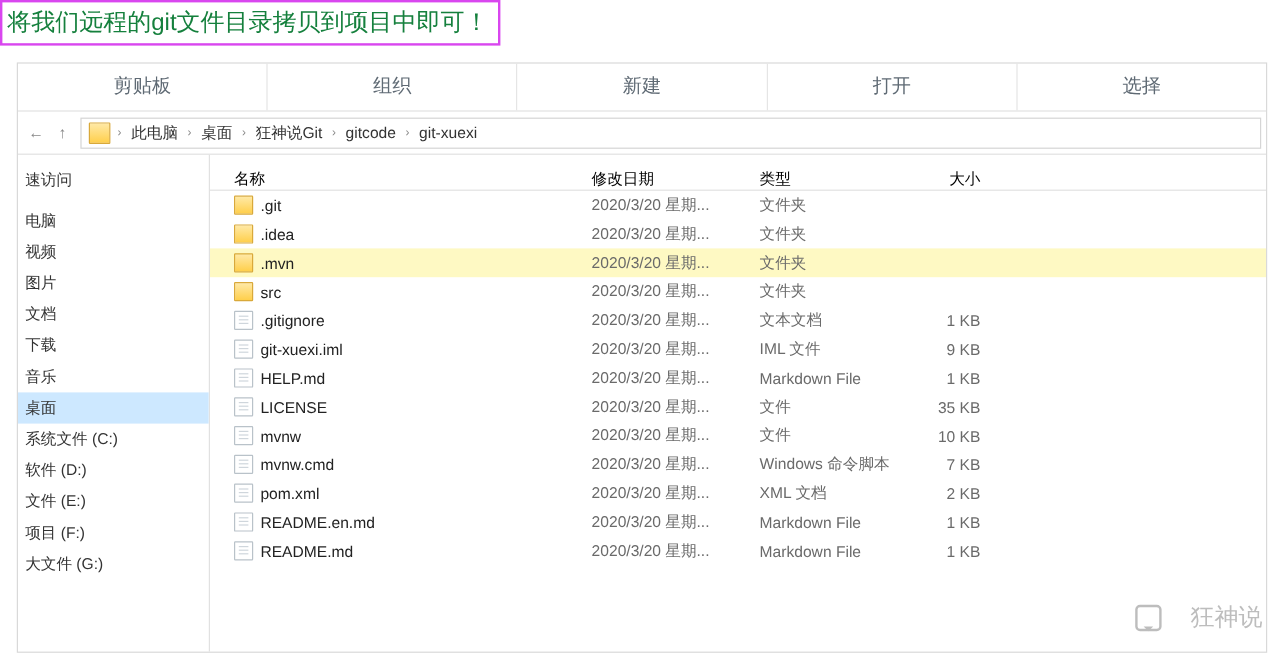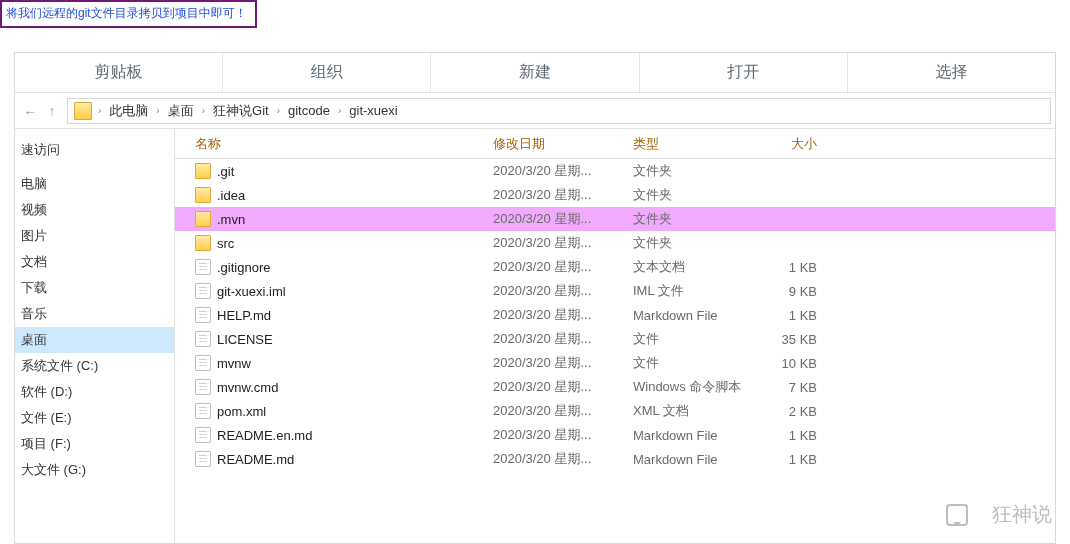--- a/index.html
+++ b/index.html
@@ -9,23 +9,23 @@
     background: #fff;
     color: #333;
     width: 1070px;
     height: 544px;
     overflow: hidden;
     position: relative;
   }
   .callout {
     position: absolute;
     top: 0; left: 0;
-    border: 2px solid #701a75;
-    color: #1d4ed8;
-    font-size: 12px;
+    border: 2px solid #d946ef;
+    color: #15803d;
+    font-size: 20px;
     padding: 3px 8px 4px 4px;
     background: #fff;
     z-index: 5;
   }
   .explorer {
     position: absolute;
     top: 52px; left: 14px; right: 14px; bottom: 0;
     border: 1px solid #d9d9d9;
     background: #fff;
   }
@@ -94,36 +94,36 @@
     white-space: nowrap;
   }
   .sb-item.selected {
     background: #cde8ff;
   }
   .file-pane { flex: 1; }
   .cols {
     display: flex;
     border-bottom: 1px solid #e1e1e1;
     height: 30px;
-    align-items: center;
-    color: #a16207;
+    align-items: flex-end;
+    color: #000000;
   }
   .col { padding: 0 8px; }
   .c-name { flex: 0 0 310px; padding-left: 20px; }
   .c-date { flex: 0 0 140px; }
   .c-type { flex: 0 0 140px; }
   .c-size { flex: 0 0 70px; text-align: right; padding-right: 18px; }
   .rows { }
   .row {
     display: flex;
     align-items: center;
     height: 24px;
     font-size: 13px;
   }
-  .row.selected { background: #f0abfc; }
+  .row.selected { background: #fef9c3; }
   .row .c-name { display: flex; align-items: center; gap: 6px; color: #222; }
   .row .c-date, .row .c-type { color: #6a6a6a; overflow: hidden; text-overflow: ellipsis; white-space: nowrap; }
   .row .c-size { color: #6a6a6a; }
   .ico {
     width: 16px; height: 16px; flex: 0 0 16px;
     display: inline-block;
     border-radius: 1px;
   }
   .ico.folder {
     background: linear-gradient(#ffe9a6,#ffcf4b);

